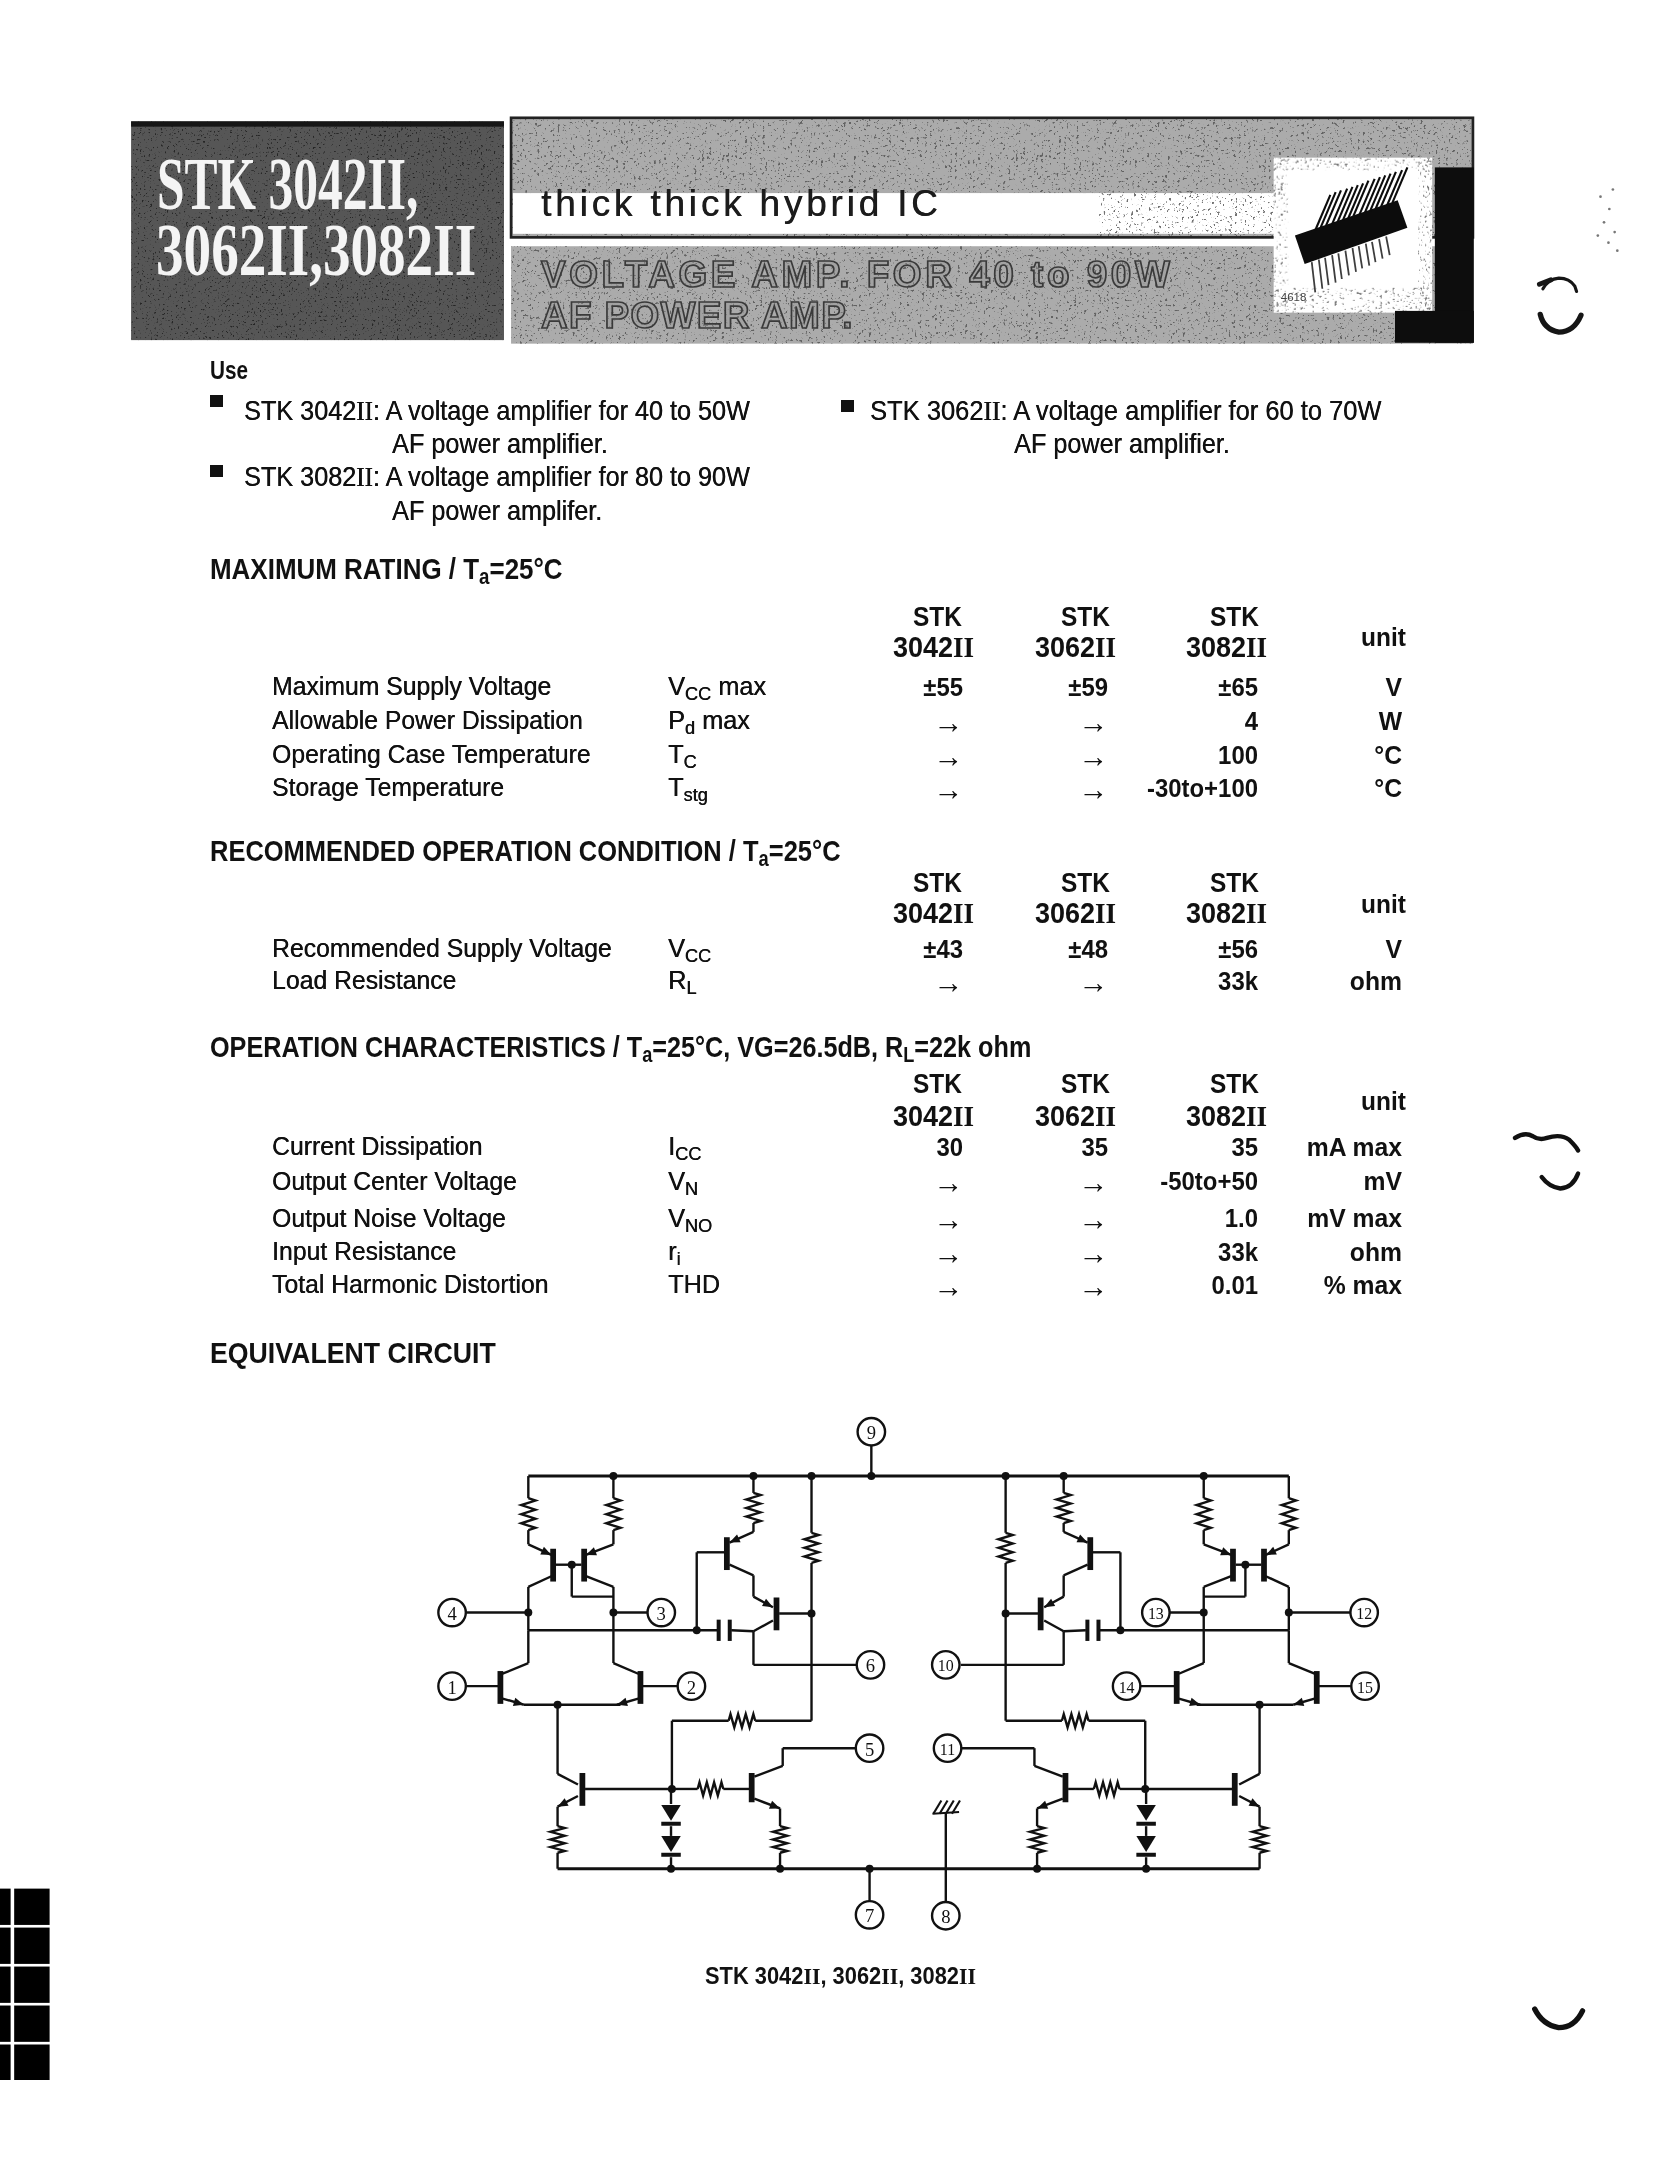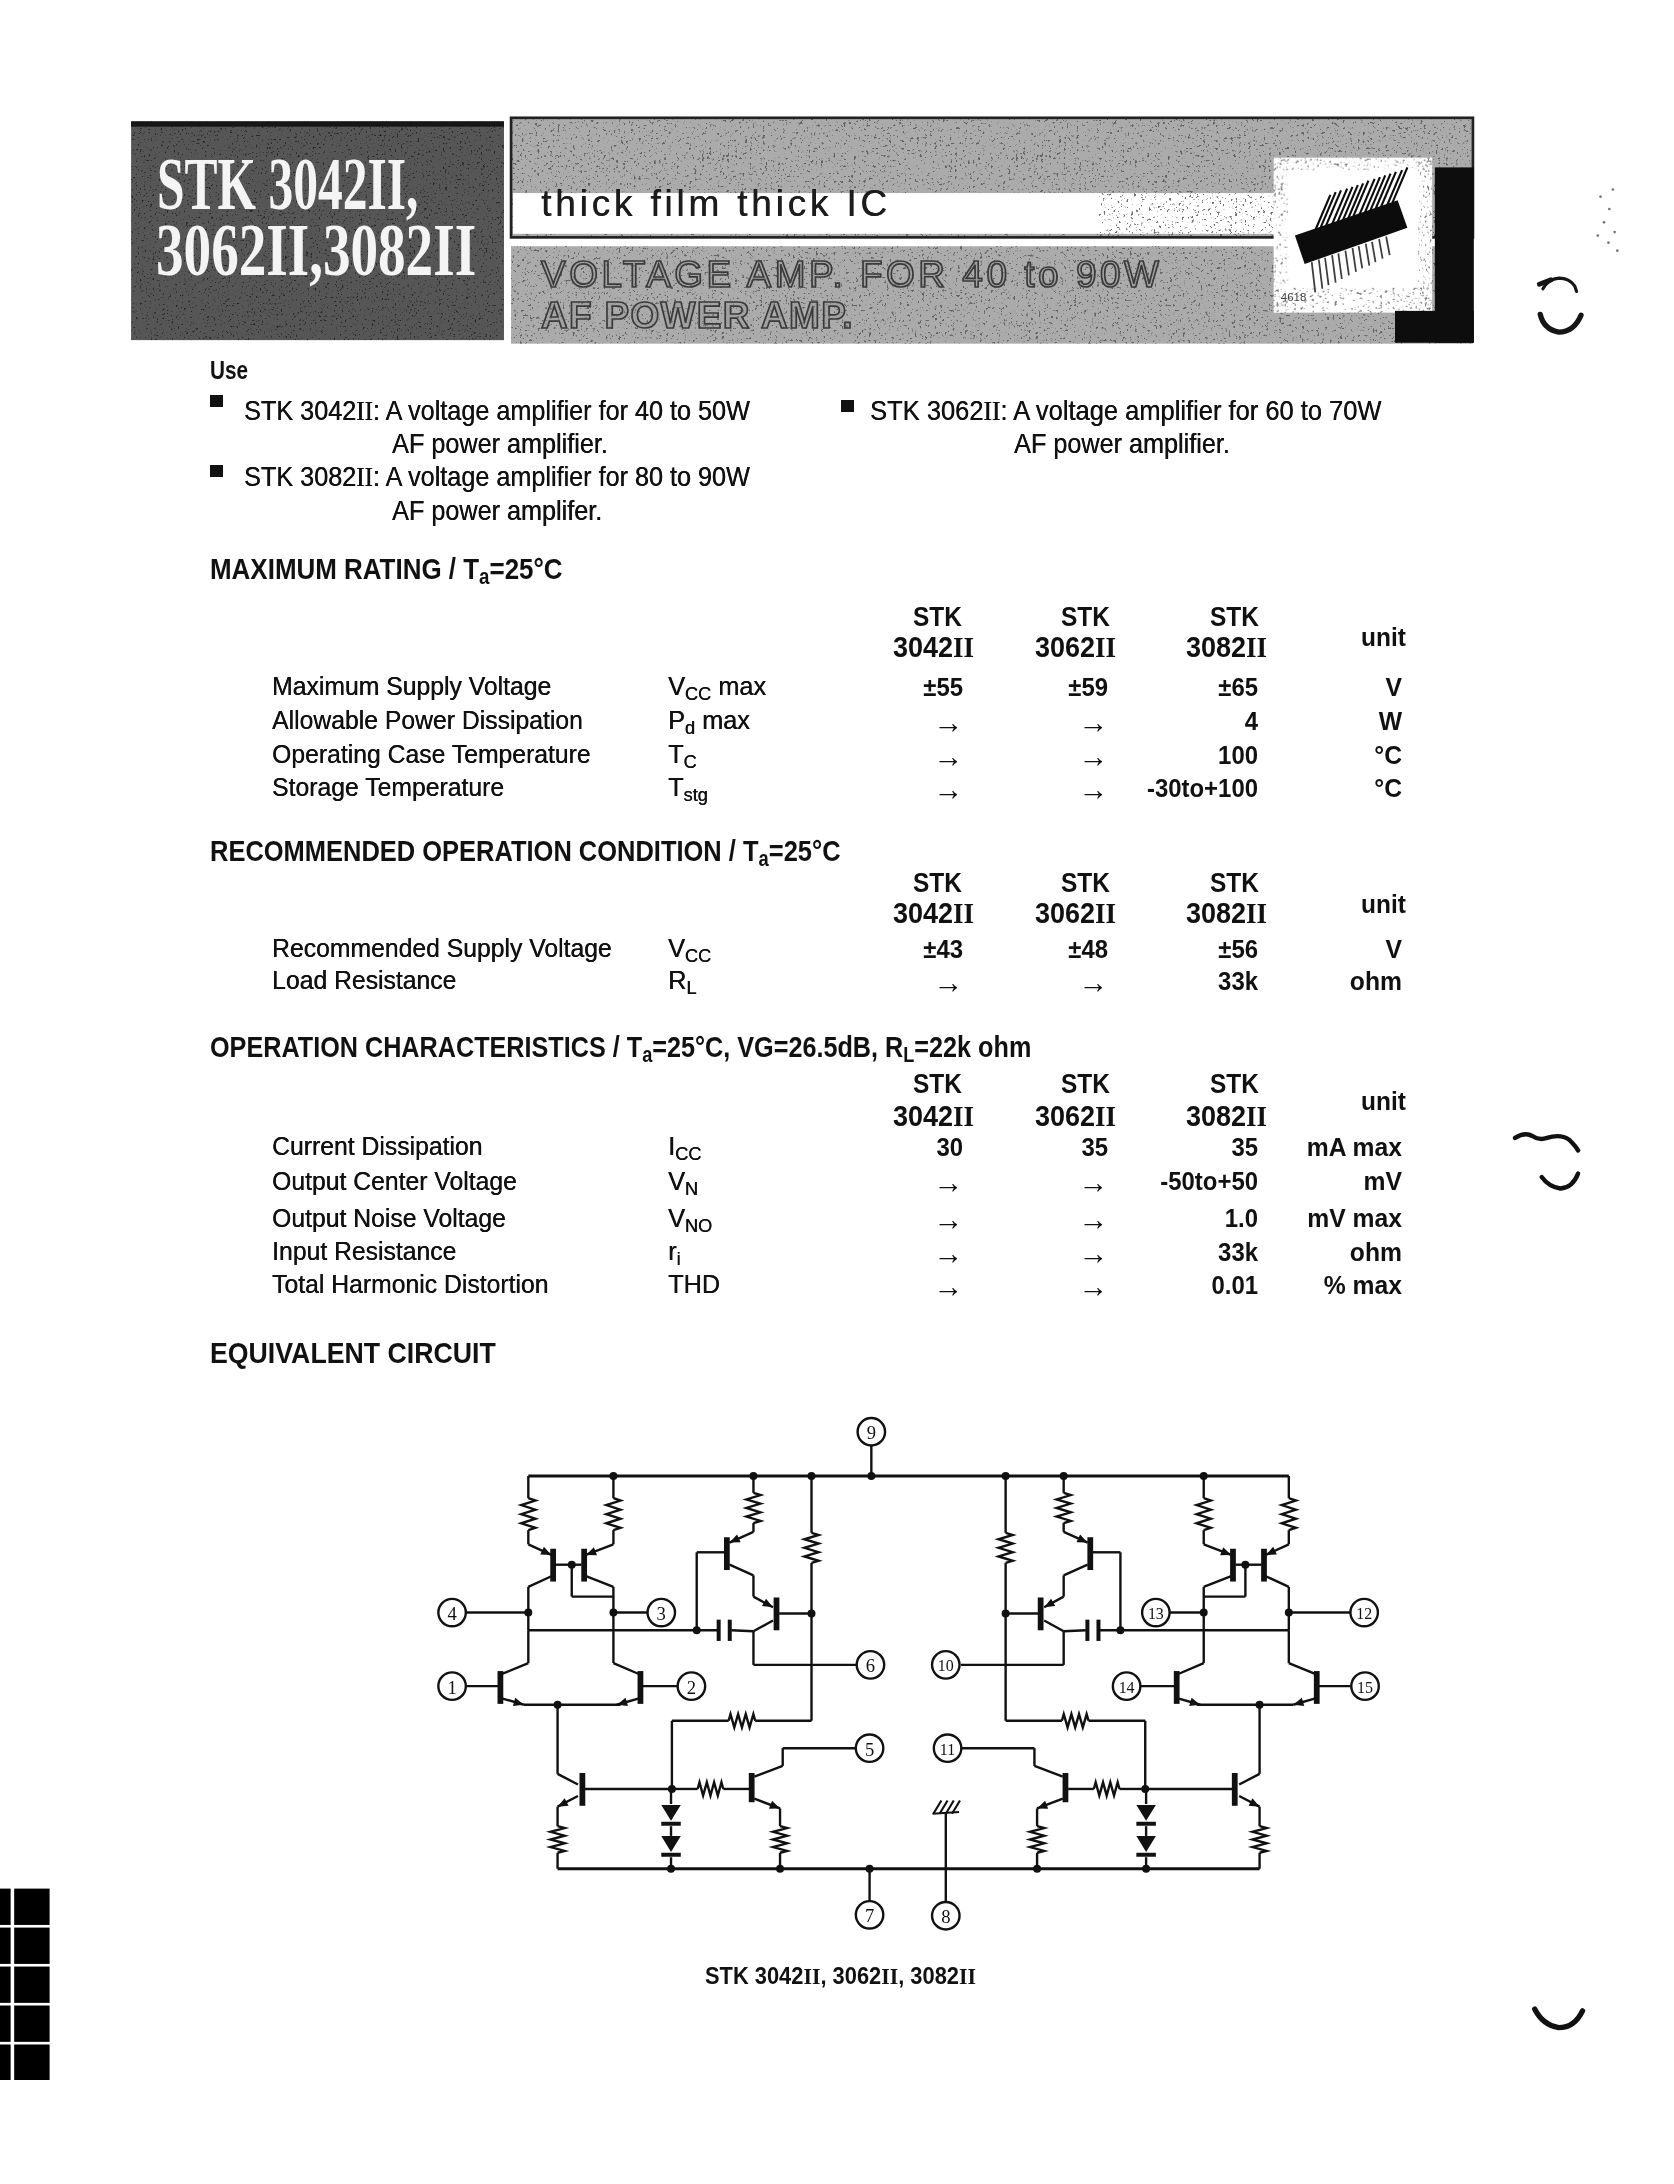--- a/index.html
+++ b/index.html
@@ -97,22 +97,22 @@
    <circle cx="1822" cy="262" r="1.5"></circle>
       <circle cx="1815" cy="274" r="1.5"></circle>
       <circle cx="1825" cy="283" r="1.5"></circle>
    <circle cx="1803" cy="266" r="1.5"></circle>
       <circle cx="1820" cy="214" r="1.5"></circle>
  </g>
 </svg>
 
 <div class="abs" style="left:157px;top:141px;color:#f4f4f4;font-family:'Liberation Serif',serif;font-weight:bold;font-size:75px;transform:scaleX(0.66);transform-origin:0 50%">STK 3042II,</div>
 <div class="abs" style="left:156px;top:207px;color:#f4f4f4;font-family:'Liberation Serif',serif;font-weight:bold;font-size:75px;transform:scaleX(0.735);transform-origin:0 50%">3062II,3082II</div>
-<div class="abs" style="left:541px;top:183px;font-size:37px;color:#1c1c1c;letter-spacing:3.8px;text-shadow:0.5px 0 0 #1c1c1c">thick film thick IC</div>
-<div class="abs" style="left:541px;top:254px;font-size:37px;font-weight:normal;letter-spacing:3.5px;color:rgba(150,150,150,0.4);-webkit-text-stroke:1.7px #3a3a3a;line-height:41px">VOLTAGE AMP. FOR 40 to 90W</div>
+<div class="abs" style="left:541px;top:183px;font-size:37px;color:#1c1c1c;letter-spacing:3.8px;text-shadow:0.5px 0 0 #1c1c1c">thick thick hybrid IC</div>
+<div class="abs" style="left:541px;top:254px;font-size:37px;font-weight:bold;letter-spacing:3.5px;color:rgba(150,150,150,0.4);-webkit-text-stroke:1.7px #3a3a3a;line-height:41px">VOLTAGE AMP. FOR 40 to 90W</div>
 <div class="abs" style="left:541px;top:295px;font-size:37px;font-weight:bold;letter-spacing:1.3px;color:rgba(150,150,150,0.4);-webkit-text-stroke:1.7px #3a3a3a">AF POWER AMP.</div>
 
 <svg width="1082" height="585" viewBox="420 1560 1220 660" style="position:absolute;left:372px;top:1383px" xmlns="http://www.w3.org/2000/svg">
     <line x1="596" y1="1665" x2="1454" y2="1665" stroke="#111" stroke-width="3.4"></line>
     <line x1="983" y1="1630" x2="983" y2="1665" stroke="#111" stroke-width="2.7"></line>
     <circle cx="983" cy="1615" r="15.5" fill="none" stroke="#111" stroke-width="2.7"></circle>
     <text x="983" y="1616" font-size="21" text-anchor="middle" dominant-baseline="central" font-family="Liberation Serif, serif" fill="#111">9</text>
     <circle cx="692" cy="1665" r="4.5" fill="#111"></circle>
     <circle cx="850" cy="1665" r="4.5" fill="#111"></circle>
     <circle cx="915.5" cy="1665" r="4.5" fill="#111"></circle>

